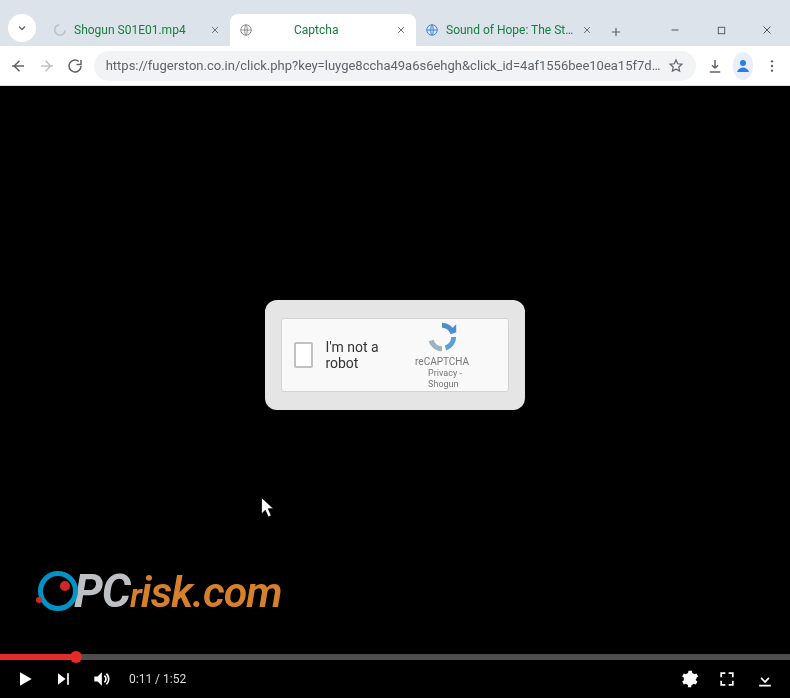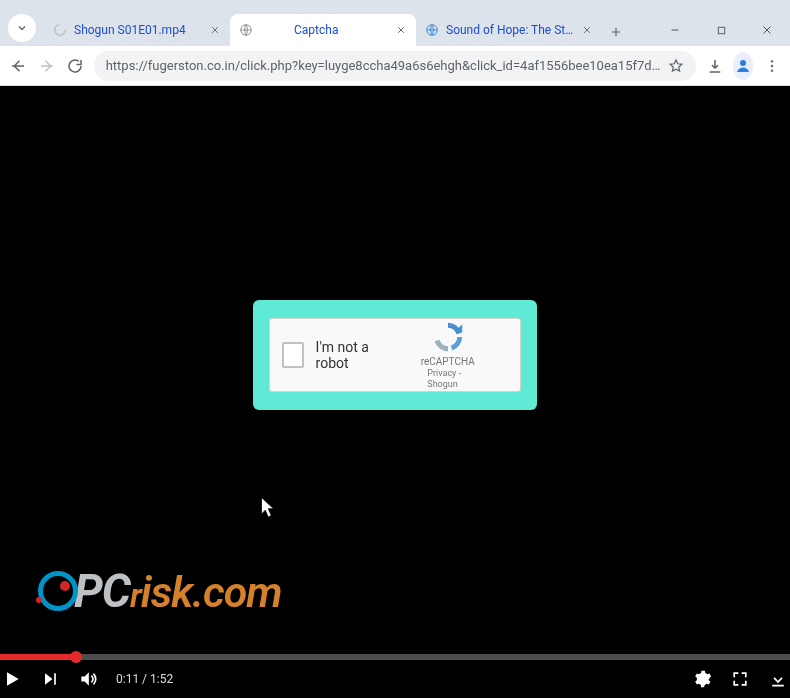--- a/index.html
+++ b/index.html
@@ -32,21 +32,21 @@
 }
 .tab {
   display: flex;
   align-items: center;
   height: 32px;
   min-width: 186px;
   max-width: 186px;
   padding: 0 8px;
   border-radius: 8px 8px 0 0;
   font-size: 12px;
-  color: #1d4ed8;
+  color: #15803d;
   gap: 6px;
   position: relative;
 }
 .tab.active { background: #fff; gap: 40px; }
 .tab .favicon { width: 16px; height: 16px; flex: none; display:flex; align-items:center; justify-content:center;}
 .tab .tab-title { flex: 1; white-space: nowrap; overflow: hidden; text-overflow: ellipsis; }
 .tab .close-x { width: 14px; height: 14px; display:flex; align-items:center; justify-content:center; color:#555; }
 .new-tab-btn { width: 28px; height: 28px; display:flex; align-items:center; justify-content:center; color:#444; }
 .window-controls { margin-left: auto; display: flex; }
 .win-btn { width: 46px; height: 32px; display:flex; align-items:center; justify-content:center; color:#555; }
@@ -84,23 +84,23 @@
   height: calc(698px - 10px - 36px - 40px);
   background: #000;
   overflow: hidden;
 }
 
 
 .captcha-card {
   position: absolute;
   left: 50%; top: 44%;
   transform: translate(-50%, -50%);
-  width: 284px;
-  background: #5eead4;
-  border-radius: 6px;
+  width: 260px;
+  background: #e5e5e5;
+  border-radius: 12px;
   padding: 18px 16px;
   box-shadow: 0 2px 10px rgba(0,0,0,.25);
 }
 .recaptcha-box {
   display: flex;
   align-items: center;
   justify-content: space-between;
   border: 1px solid #d3d3d3;
   background: #f9f9f9;
   height: 74px;
@@ -136,21 +136,21 @@
 
 
 .seek { position:absolute; left:0; right:0; bottom:38px; height:6px; }
 .seek-track { position:absolute; inset:0; background: rgba(255,255,255,.3); }
 .seek-played { position:absolute; left:0; top:0; bottom:0; background:#e52a2a; }
 .seek-knob { position:absolute; top:50%; width:12px; height:12px; border-radius:50%; background:#e52a2a; transform:translate(-50%,-50%); }
 
 
 .controls {
   position:absolute; left:0; right:0; bottom:0; height:38px;
-  display:flex; align-items:center; padding:0 2px; gap:16px; color:#fff;
+  display:flex; align-items:center; padding:0 15px; gap:16px; color:#fff;
 }
 .ctrl-left, .ctrl-right { display:flex; align-items:center; gap:18px; }
 .ctrl-right { margin-left:auto; }
 .ctrl-icon { width:20px; height:20px; display:flex; align-items:center; justify-content:center; }
 .time-text { font-size:12px; color:#ddd; }
 
 
 .cursor {
   position:absolute; left:260px; top:410px; width:18px; height:24px; pointer-events:none;
 }

